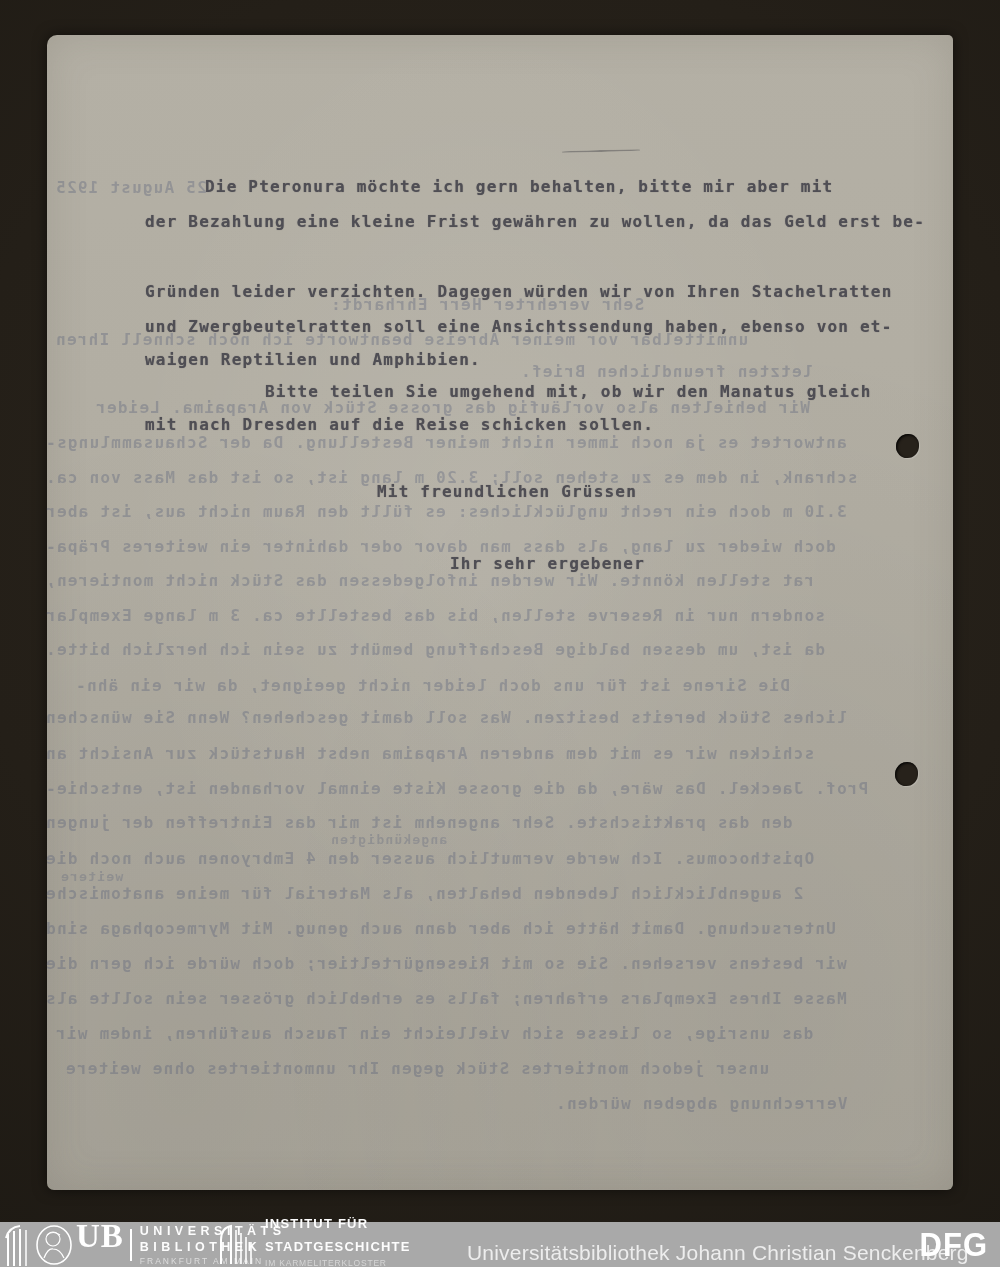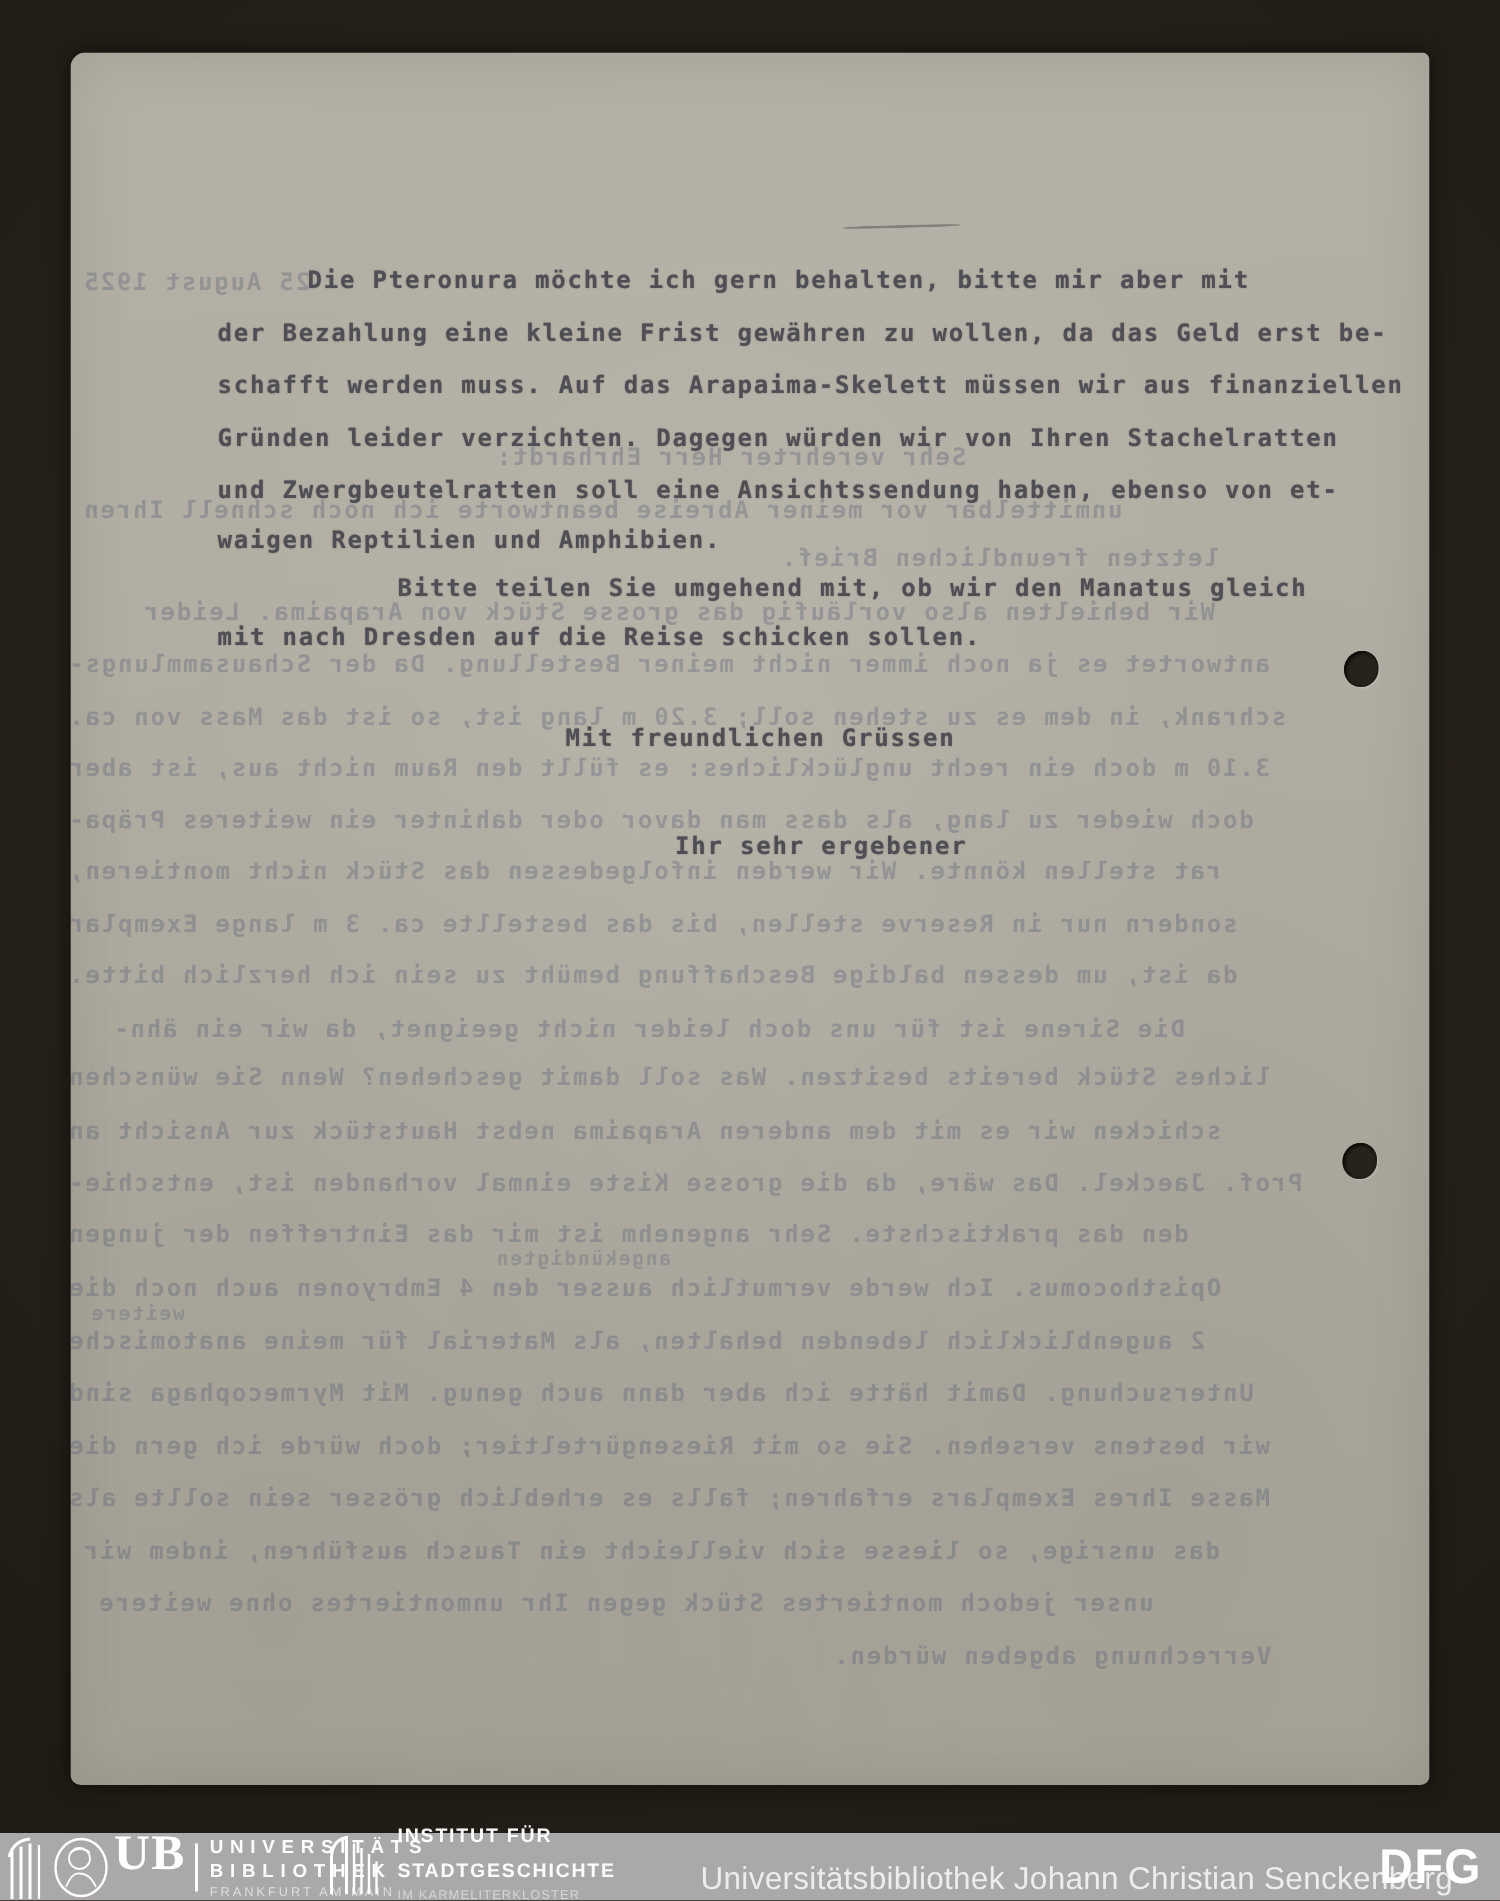--- a/index.html
+++ b/index.html
@@ -160,21 +160,20 @@
     <div class="mline small" style="left: 60px; top: 867px;">weitere</div>
     <div class="mline" style="left: 45px; top: 884px;">2 augenblicklich lebenden behalten, als Material für meine anatomische</div>
     <div class="mline" style="left: 45px; top: 919px;">Untersuchung. Damit hätte ich aber dann auch genug. Mit Myrmecophaga sind</div>
     <div class="mline" style="left: 45px; top: 954px;">wir bestens versehen. Sie so mit Riesengürteltier; doch würde ich gern die</div>
     <div class="mline" style="left: 45px; top: 989px;">Masse Ihres Exemplars erfahren; falls es erheblich grösser sein sollte als</div>
     <div class="mline" style="left: 55px; top: 1024px;">das unsrige, so liesse sich vielleicht ein Tausch ausführen, indem wir</div>
     <div class="mline" style="left: 65px; top: 1059px;">unser jedoch montiertes Stück gegen Ihr unmontiertes ohne weitere</div>
     <div class="mline" style="left: 555px; top: 1094px;">Verrechnung abgeben würden.</div>
     <div class="tline" style="left: 205px; top: 177px;">Die Pteronura möchte ich gern behalten, bitte mir aber mit</div>
     <div class="tline" style="left: 145px; top: 212px;">der Bezahlung eine kleine Frist gewähren zu wollen, da das Geld erst be-</div>
-    <div class="tline" style="left: 145px; top: 247px;">schafft werden muss. Auf das Arapaima-Skelett müssen wir aus finanziellen</div>
     <div class="tline" style="left: 145px; top: 282px;">Gründen leider verzichten. Dagegen würden wir von Ihren Stachelratten</div>
     <div class="tline" style="left: 145px; top: 317px;">und Zwergbeutelratten soll eine Ansichtssendung haben, ebenso von et-</div>
     <div class="tline" style="left: 265px; top: 382px;">Bitte teilen Sie umgehend mit, ob wir den Manatus gleich</div>
     <div class="tline" style="left: 145px; top: 350px;">waigen Reptilien und Amphibien.</div>
     <div class="tline" style="left: 145px; top: 415px;">mit nach Dresden auf die Reise schicken sollen.</div>
     <div class="tline" style="left: 345px; top: 482px; padding-left: 32px;">Mit freundlichen Grüssen</div>
     <div class="tline" style="left: 450px; top: 554px;">Ihr sehr ergebener</div>
     <div class="hole" style="left: 896px; top: 434px;"></div>
     <div class="hole" style="left: 895px; top: 762px;"></div>
     <div class="pencil-mark" style="left: 562px; top: 150px; width: 78px;"></div>

